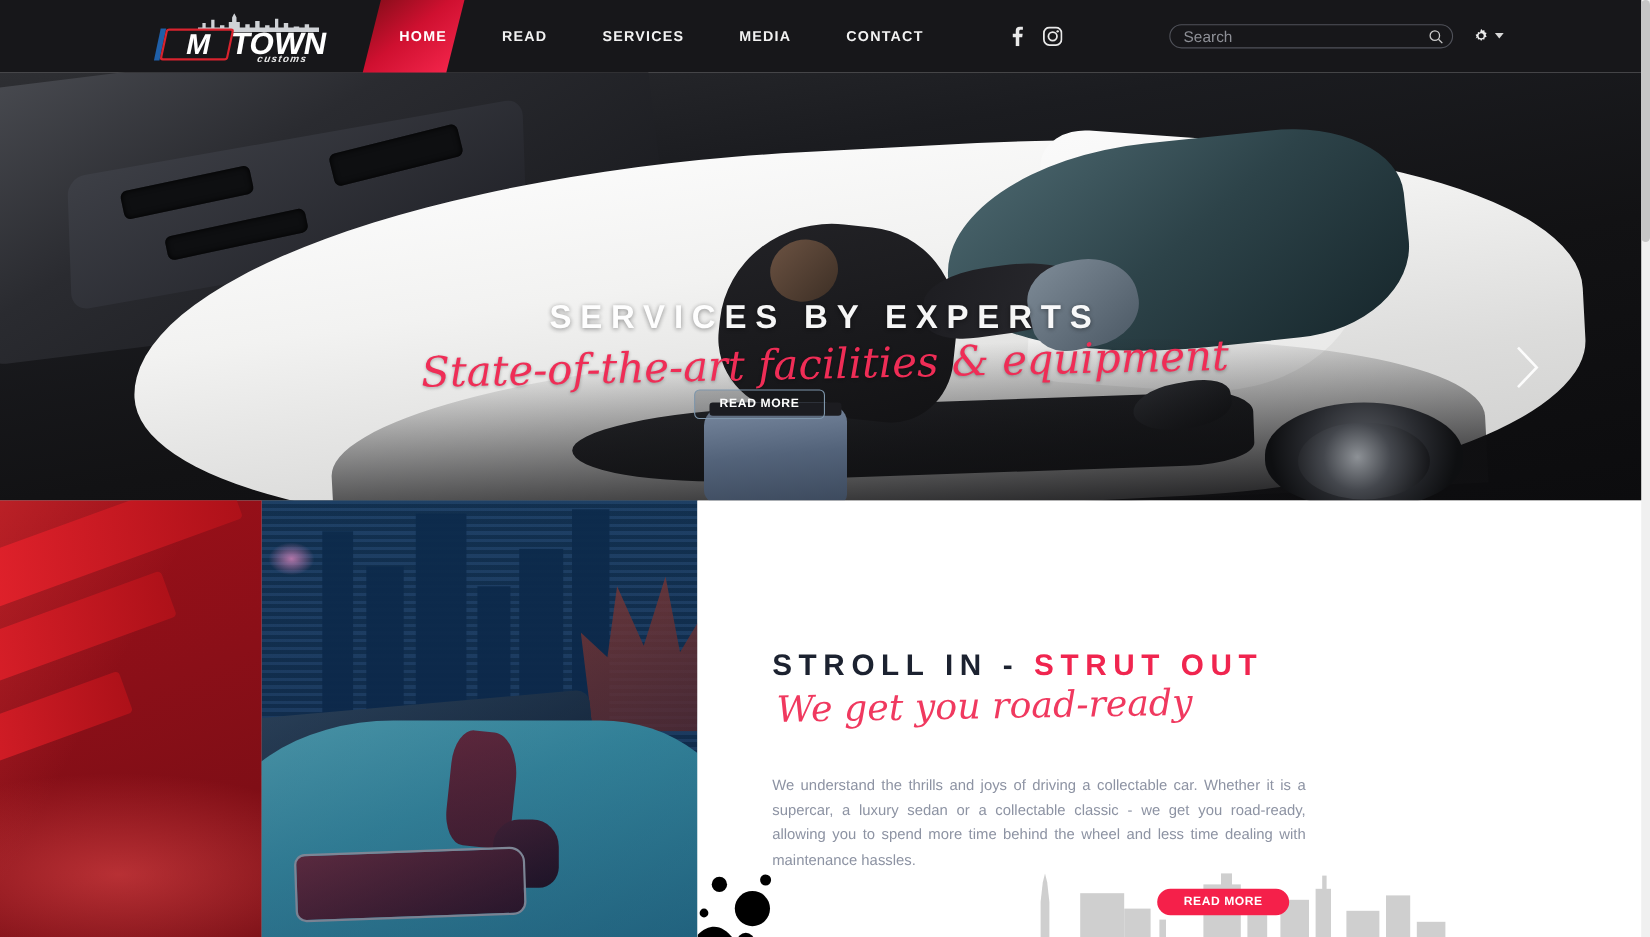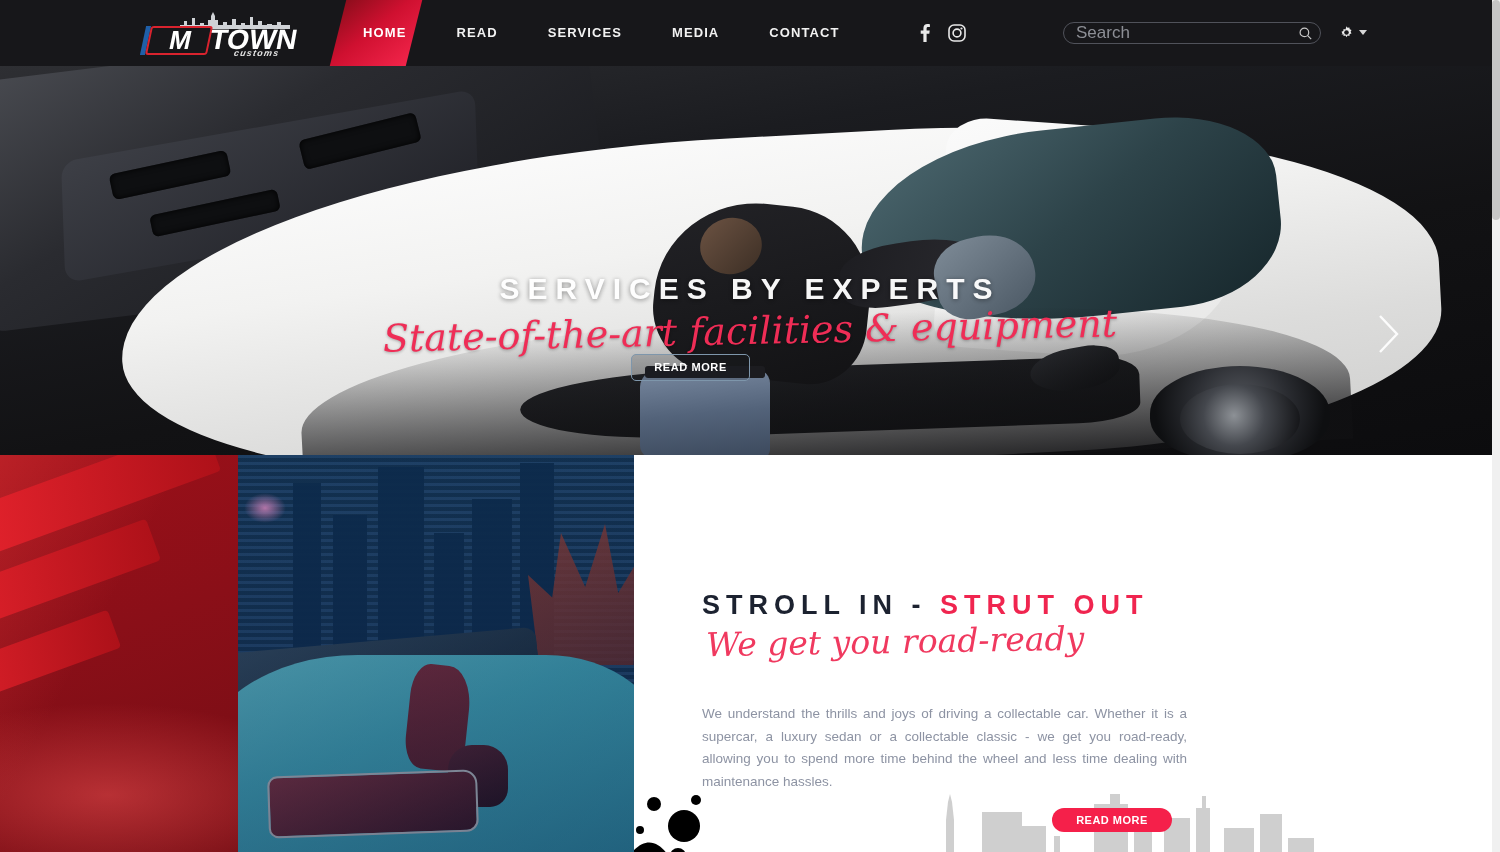--- a/index.html
+++ b/index.html
@@ -79,21 +79,21 @@
 
   .search-box {
     position:absolute; left:1063px; top:22px;
     width:258px; height:22px;
     border:1px solid #50525a; border-radius:11px;
     background:transparent;
   }
   .search-input {
     position:absolute; left:12px; top:0; width:215px; height:20px;
     background:transparent; border:none; outline:none;
-    color:#d7d7d7; font-size:17px; line-height:20px;
+    color:#d7d7d7; font-size:14px; line-height:20px;
     font-family:"Liberation Sans", sans-serif;
   }
   .search-input::placeholder { color:#8d8f96; }
   .search-icon { position:absolute; right:8px; top:4px; }
 
   .gear-wrap {
     position:absolute; left:1339px; top:25px;
     display:flex; align-items:center; gap:5px; cursor:pointer;
   }
   .chev-down {

